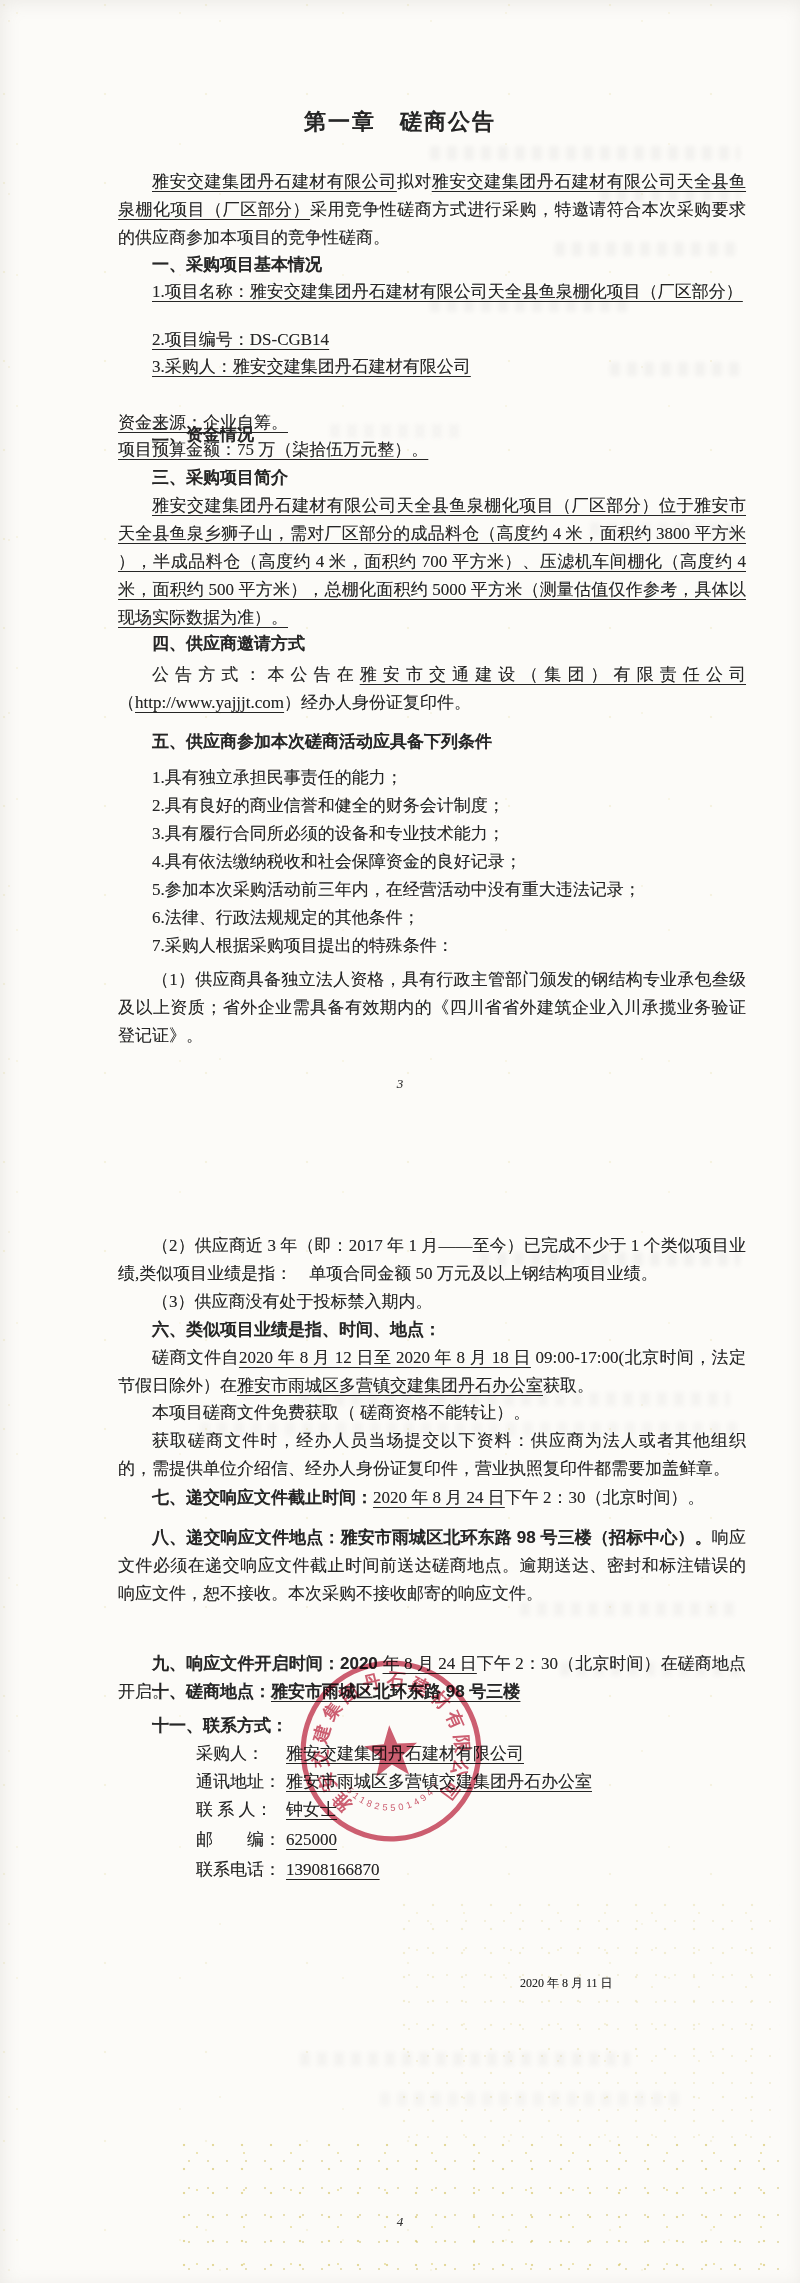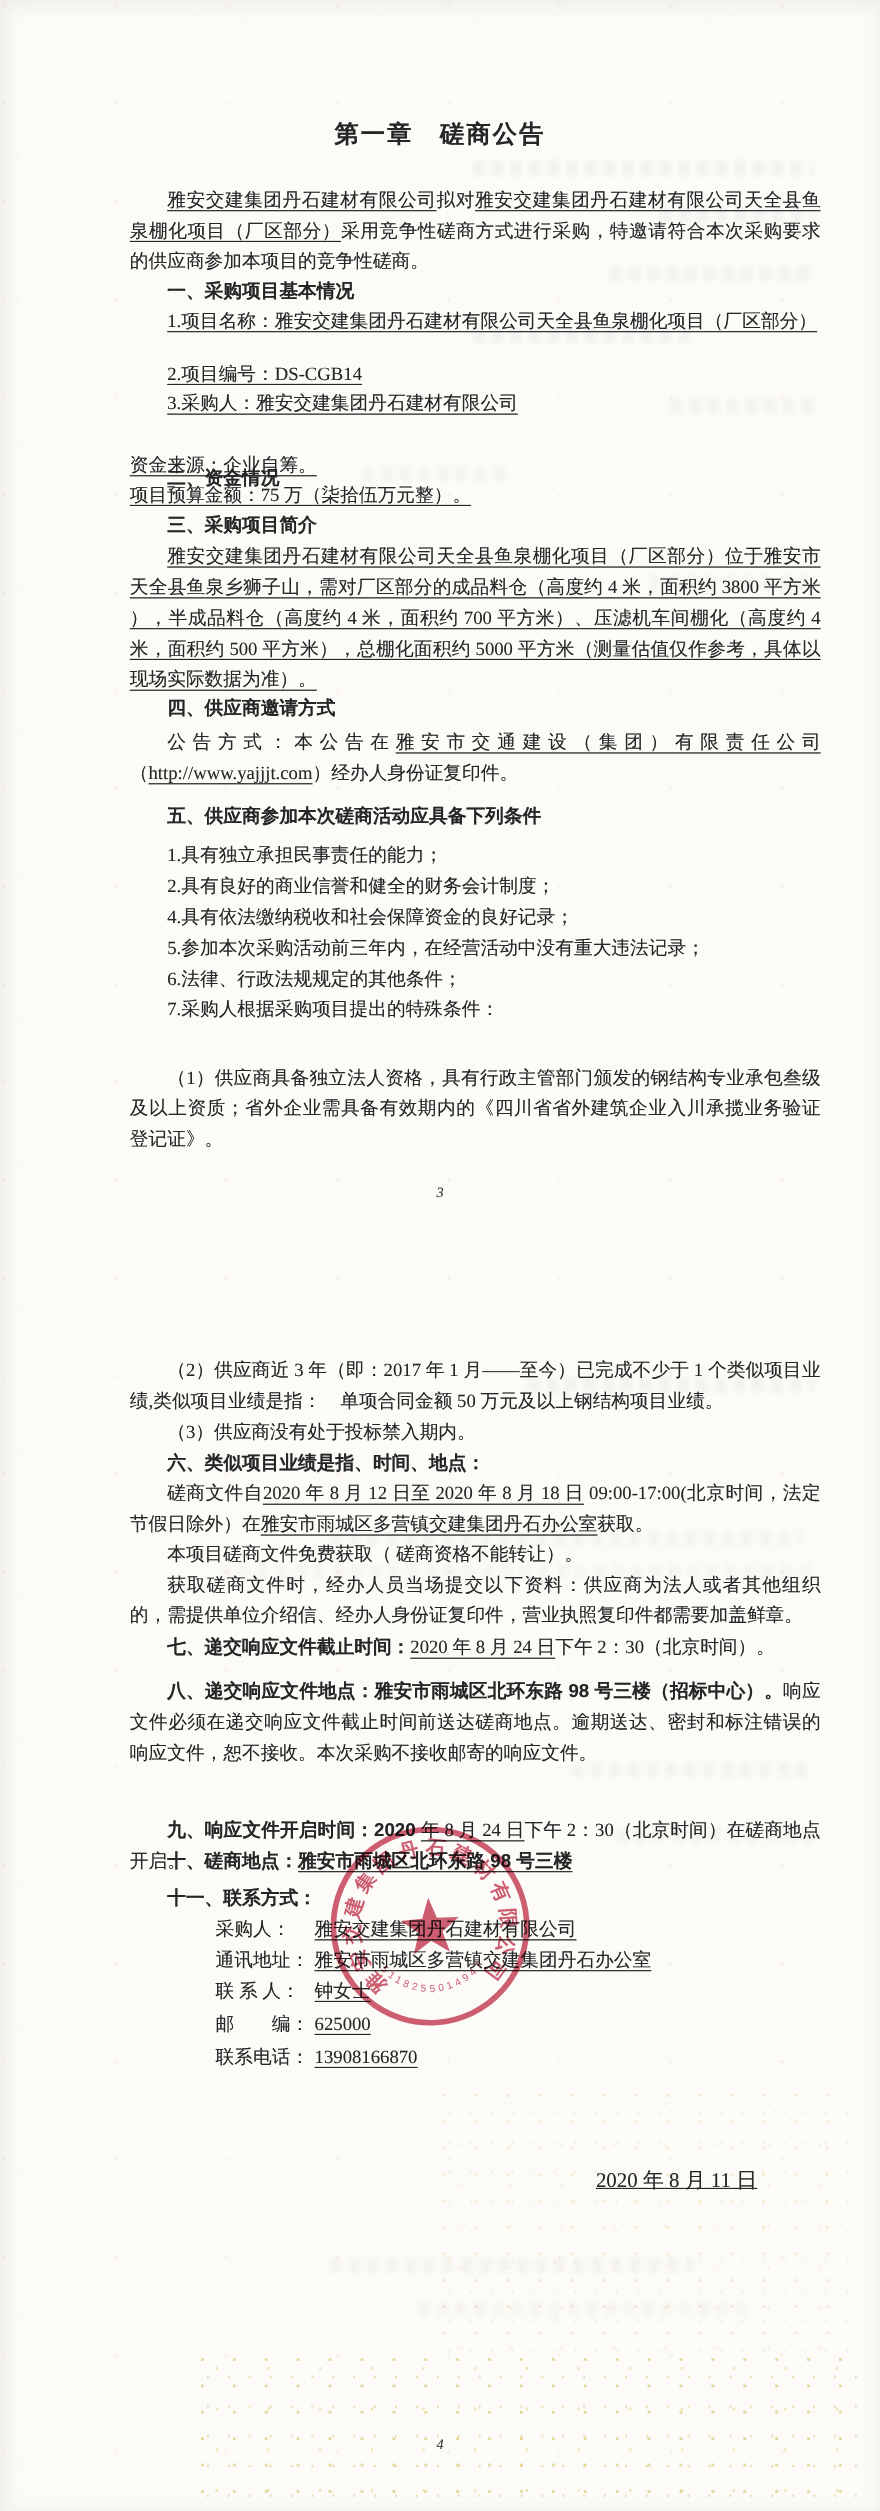--- a/index.html
+++ b/index.html
@@ -13,21 +13,21 @@
   .page{position:absolute;inset:0;box-shadow:inset 3px 3px 18px rgba(120,115,105,.12);}
   .blk{position:absolute;left:118px;width:628px;font-size:17px;line-height:28px;
        text-align:justify;color:#262626;text-shadow:0 0 .4px rgba(20,20,20,.35);}
   .ind{text-indent:2em;}
   .b{font-weight:bold;font-family:"Liberation Sans","DejaVu Sans",sans-serif;}
   .u{text-decoration:underline;text-underline-offset:4px;text-decoration-thickness:1px;}
   .nobr{white-space:nowrap;}
   .title{left:0;width:800px;text-align:center;font-size:22px;letter-spacing:2px;}
   .pagenum{left:0;width:800px;text-align:center;font-size:13px;font-style:italic;
            font-family:"Liberation Serif",serif;color:#3a3a3a;}
-  .datln{left:520px;width:190px;text-align:center;font-size:19px;text-decoration:underline;}
+  .datln{left:520px;width:190px;font-size:12px;}
   .crow{position:absolute;left:196px;font-size:17px;line-height:28px;text-shadow:0 0 .4px rgba(20,20,20,.35);}
   .clabel{display:inline-block;width:90px;}
   .seal{position:absolute;left:298px;top:1658px;width:186px;height:186px;
         opacity:.82;mix-blend-mode:multiply;transform:rotate(-4deg);}
   .sealtxt{font-family:"Liberation Serif","DejaVu Serif",serif;font-weight:bold;}
   .bleed{position:absolute;height:14px;border-radius:2px;pointer-events:none;
          background:repeating-linear-gradient(90deg,rgba(105,105,108,.5) 0 10px,rgba(105,105,108,0) 10px 17px);
          filter:blur(2.3px);opacity:.12;}
   .speck{position:absolute;pointer-events:none;
          background-image:
@@ -79,20 +79,21 @@
 <div class="blk ind b" style="top:464px;">三、采购项目简介</div>
 <div class="blk ind" style="top:492px;"><span class="u">雅安交建集团丹石建材有限公司天全县鱼泉棚化项目（厂区部分）位于雅安市天全县鱼泉乡狮子山，需对厂区部分的成品料仓（高度约 4 米，面积约 3800 平方米 ），半成品料仓（高度约 4 米，面积约 700 平方米）、压滤机车间棚化（高度约 4 米，面积约 500 平方米），总棚化面积约 5000 平方米（测量估值仅作参考，具体以现场实际数据为准）。</span></div>
 
 <div class="blk ind b" style="top:630px;">四、供应商邀请方式</div>
 <div class="blk ind" style="top:661px;"><span>公告方式：本公告在</span><span class="u">雅安市交通建设（集团）有限责任公司</span><span>（</span><span class="u nobr">http://www.yajjjt.com</span><span>）经办人身份证复印件。</span></div>
 
 <div class="blk ind b" style="top:728px;">五、供应商参加本次磋商活动应具备下列条件</div>
 <div class="blk" style="top:764px;">
   <div class="ind">1.具有独立承担民事责任的能力；</div>
   <div class="ind">2.具有良好的商业信誉和健全的财务会计制度；</div>
+  <div class="ind">3.具有履行合同所必须的设备和专业技术能力；</div>
   <div class="ind">4.具有依法缴纳税收和社会保障资金的良好记录；</div>
   <div class="ind">5.参加本次采购活动前三年内，在经营活动中没有重大违法记录；</div>
   <div class="ind">6.法律、行政法规规定的其他条件；</div>
   <div class="ind">7.采购人根据采购项目提出的特殊条件：</div>
 </div>
 <div class="blk ind" style="top:966px;">（1）供应商具备独立法人资格，具有行政主管部门颁发的钢结构专业承包叁级及以上资质；省外企业需具备有效期内的《四川省省外建筑企业入川承揽业务验证登记证》。</div>
 
 <div class="blk pagenum" style="top:1070px;">3</div>
 
 <div class="blk ind" style="top:1232px;">（2）供应商近 3 年（即：2017 年 1 月——至今）已完成不少于 1 个类似项目业绩,类似项目业绩是指：　单项合同金额 50 万元及以上钢结构项目业绩。</div>

